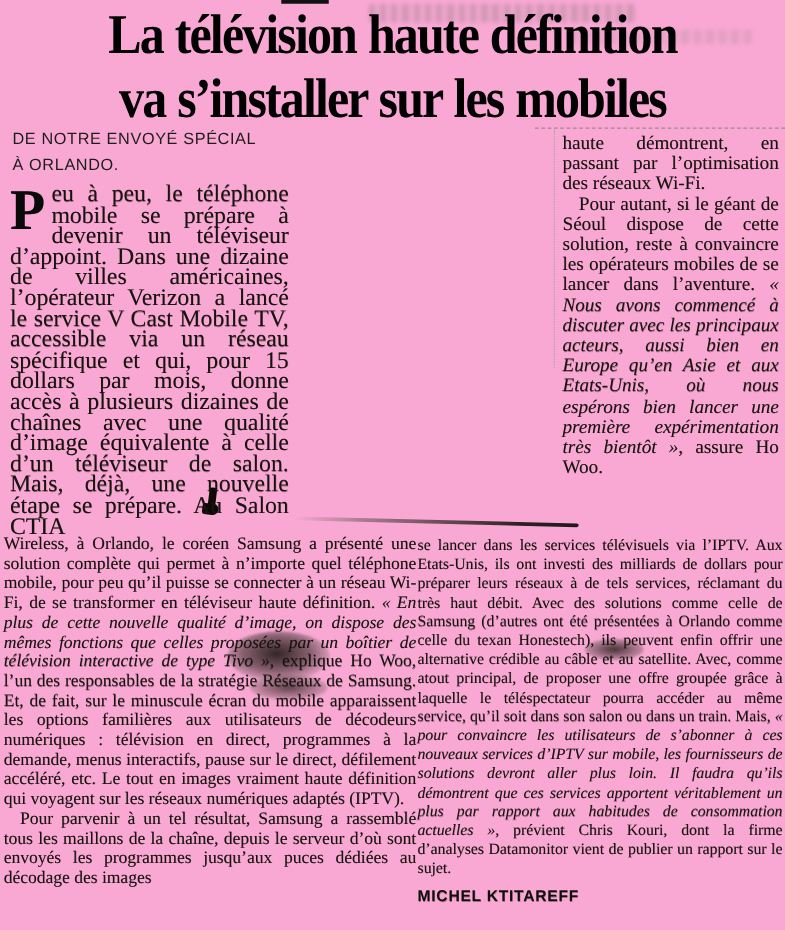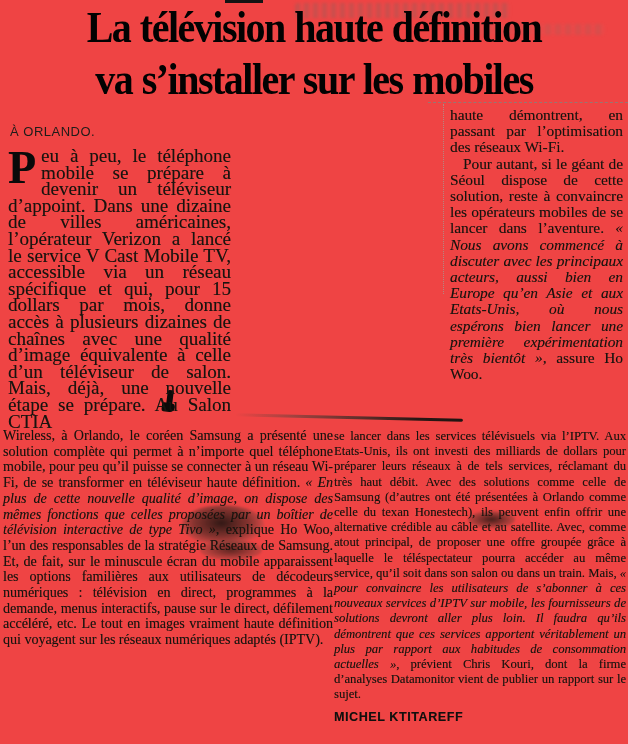--- a/index.html
+++ b/index.html
@@ -1,18 +1,18 @@
 <!DOCTYPE html>
 <html lang="fr"><head>
 <meta charset="utf-8">
 <style>
   html,body { margin:0; padding:0; background:#e8e6e1; }
   .page {
     position:relative; width:628px; height:744px;
-    background:#ef4444; overflow:hidden;
+    background:#f9a8d4; overflow:hidden;
     font-family:"Liberation Serif", serif;
     color:#17140f;
   }
   
   .headline {
     position:absolute; top:2px; left:0; width:628px; margin:0;
     text-align:center; font-weight:700; color:#020202;
     font-size:40px; line-height:46px; letter-spacing:-1.5px;
     transform:scaleY(1.12); transform-origin:top center;
     word-spacing:1px;
@@ -112,35 +112,36 @@
   <div class="artifact smudge-1"></div>
   <div class="artifact smudge-1b"></div>
   <div class="artifact smudge-2"></div>
 
   <h1 class="headline">
     <span>La télévision haute définition</span>
     <span>va s’installer sur les mobiles</span>
   </h1>
 
   <div class="kicker">
-    <br>
+    <span>DE NOTRE ENVOYÉ SPÉCIAL</span><br>
     <span>À ORLANDO.</span>
   </div>
 
   <div class="col col-left-intro body-ink">
     <p class="para"><span class="dropcap">P</span><span>eu à peu, le téléphone mobile se prépare à devenir un téléviseur d’appoint. Dans une dizaine de villes américaines, l’opérateur Verizon a lancé le service V Cast Mobile TV, accessible via un réseau spécifique et qui, pour 15 dollars par mois, donne accès à plusieurs dizaines de chaînes avec une qualité d’image équivalente à celle d’un téléviseur de salon. Mais, déjà, une nouvelle étape se prépare. Au Salon CTIA</span></p>
   </div>
 
   <div class="col col-right-intro body-ink">
     <p class="para"><span>haute démontrent, en passant par l’optimisation des réseaux Wi-Fi.</span></p>
     <p class="para indent"><span>Pour autant, si le géant de Séoul dispose de cette solution, reste à convaincre les opérateurs mobiles de se lancer dans l’aventure. </span><i class="q">« Nous avons commencé à discuter avec les principaux acteurs, aussi bien en Europe qu’en Asie et aux Etats-Unis, où nous espérons bien lancer une première expérimentation très bientôt »</i><span>, assure Ho Woo.</span></p>
   </div>
 
   <div class="col col-left-main body-ink">
     <p class="para"><span>Wireless, à Orlando, le coréen Samsung a présenté une solution complète qui permet à n’importe quel téléphone mobile, pour peu qu’il puisse se connecter à un réseau Wi-Fi, de se transformer en téléviseur haute définition. </span><i class="q">« En plus de cette nouvelle qualité d’image, on dispose des mêmes fonctions que celles proposées par un boîtier de télévision interactive de type Tivo »</i><span>, explique Ho Woo, l’un des responsables de la stratégie Réseaux de Samsung. Et, de fait, sur le minuscule écran du mobile apparaissent les options familières aux utilisateurs de décodeurs numériques : télévision en direct, programmes à la demande, menus interactifs, pause sur le direct, défilement accéléré, etc. Le tout en images vraiment haute définition qui voyagent sur les réseaux numériques adaptés (IPTV).</span></p>
+    <p class="para indent"><span>Pour parvenir à un tel résultat, Samsung a rassemblé tous les maillons de la chaîne, depuis le serveur d’où sont envoyés les programmes jusqu’aux puces dédiées au décodage des images</span></p>
   </div>
 
   <div class="col col-right-main body-ink">
     <p class="para"><span>se lancer dans les services télévisuels via l’IPTV. Aux Etats-Unis, ils ont investi des milliards de dollars pour préparer leurs réseaux à de tels services, réclamant du très haut débit. Avec des solutions comme celle de Samsung (d’autres ont été présentées à Orlando comme celle du texan Honestech), ils peuvent enfin offrir une alternative crédible au câble et au satellite. Avec, comme atout principal, de proposer une offre groupée grâce à laquelle le téléspectateur pourra accéder au même service, qu’il soit dans son salon ou dans un train. Mais, </span><i class="q">« pour convaincre les utilisateurs de s’abonner à ces nouveaux services d’IPTV sur mobile, les fournisseurs de solutions devront aller plus loin. Il faudra qu’ils démontrent que ces services apportent véritablement un plus par rapport aux habitudes de consommation actuelles »</i><span>, prévient Chris Kouri, dont la firme d’analyses Datamonitor vient de publier un rapport sur le sujet.</span></p>
     <div class="byline">MICHEL KTITAREFF</div>
   </div>
 
 </div>
 
 </body></html>

